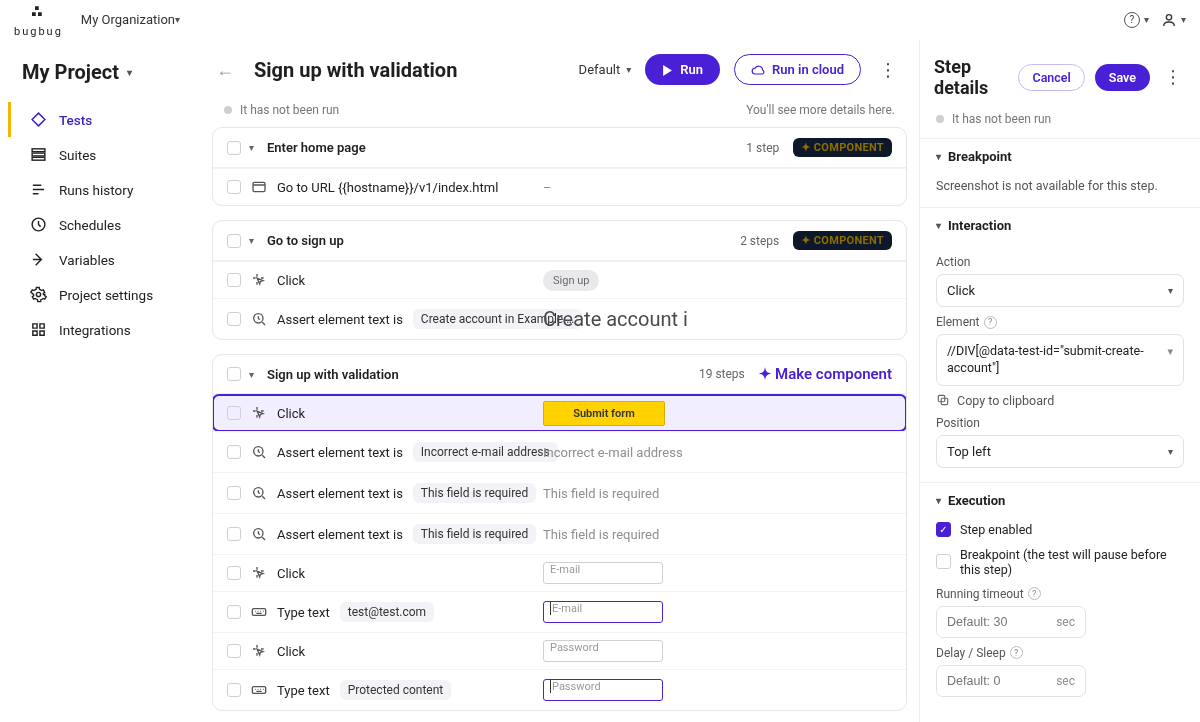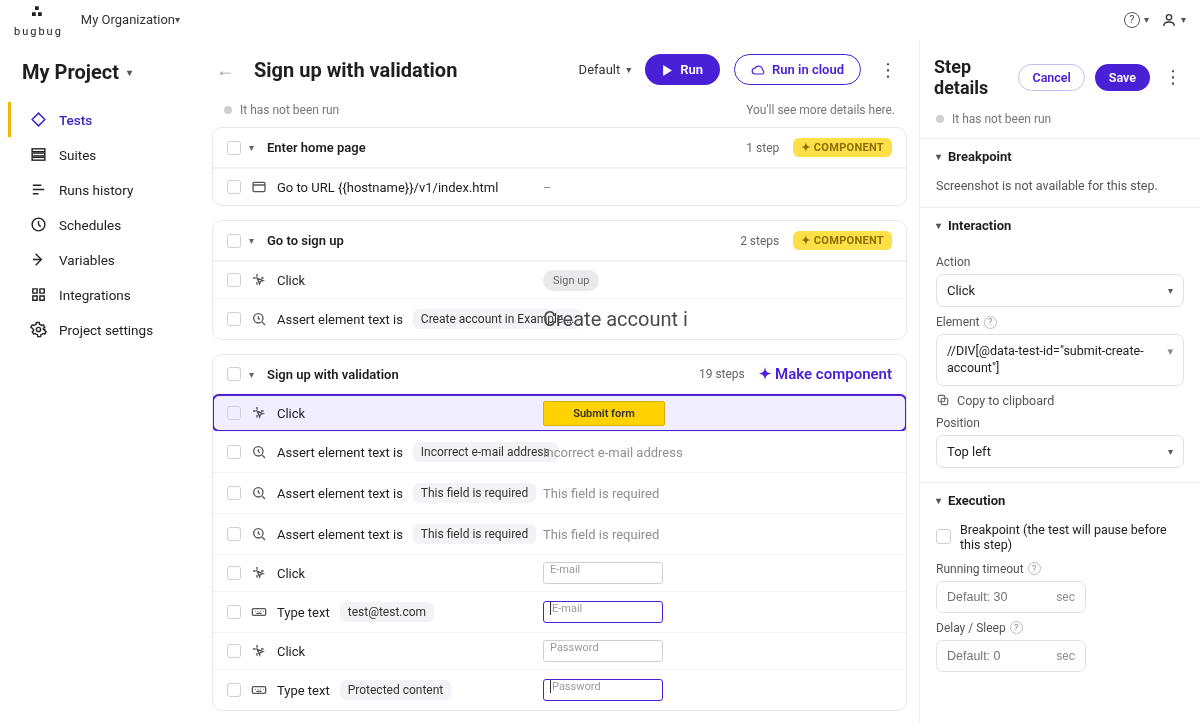--- a/index.html
+++ b/index.html
@@ -39,21 +39,21 @@
   .run-status { display:flex; align-items:center; gap:8px; font-size:12px; color:#777; padding:4px 12px 10px; }
   .dot { width:8px; height:8px; border-radius:50%; background:#cfcfcf; display:inline-block; }
   .details-hint { margin-left:auto; }
 
   .group-card { border:1px solid #e7e6eb; border-radius:10px; background:#fff; margin-bottom:14px; overflow:hidden; }
   .group-head { display:flex; align-items:center; gap:8px; padding:10px 14px; border-bottom:1px solid #f0eff3; font-size:13px; cursor:pointer; }
   .gh-check { width:14px; height:14px; border:1.3px solid #cfcfd6; border-radius:3px; }
   .gh-tw { width:10px; color:#666; font-size:10px; }
   .gh-title { font-weight:600; }
   .gh-right { margin-left:auto; display:flex; align-items:center; gap:14px; font-size:12px; color:#666; }
-  .comp-badge { background:#fde047; color:#8b6f00; font-size:11px; font-weight:700; padding:3px 8px; border-radius:6px; letter-spacing:.3px; display:inline-flex; align-items:center; gap:4px; }
+  .comp-badge { background:#0f172a; color:#8b6f00; font-size:11px; font-weight:700; padding:3px 8px; border-radius:6px; letter-spacing:.3px; display:inline-flex; align-items:center; gap:4px; }
   .make-comp { color:#4a20d6; font-weight:600; cursor:pointer; font-size:15px; }
 
   .step-row { display:flex; align-items:center; gap:10px; padding:10px 14px; border-top:1px solid #f3f2f6; position:relative; cursor:pointer; }
   .step-row:first-of-type { border-top:0; }
   .sr-check { width:14px; height:14px; border:1.3px solid #cfcfd6; border-radius:3px; flex:none; }
   .sr-ico { width:16px; height:16px; color:#555; display:inline-flex; align-items:center; justify-content:center; flex:none; }
   .sr-label { font-size:13px; color:#222; white-space:nowrap; }
   .sr-pill { background:#f3f2f6; border-radius:6px; padding:3px 8px; font-size:12px; color:#333; }
   .sr-preview { position:absolute; left:330px; right:14px; display:flex; align-items:center; }
   .pv-input { border:1px solid #cfcfd6; border-radius:3px; height:22px; padding:0 6px; font-size:11px; color:#9a9a9a; width:120px; background:#fff; }
@@ -173,33 +173,33 @@
           <span class="ico">
             <svg viewBox="0 0 24 24" fill="none" stroke="currentColor" stroke-width="2">
               <path d="M8 4l8 8-8 8M4 12h12"></path>
             </svg>
           </span>
           <span>Variables</span>
         </li>
         <li>
           <span class="ico">
             <svg viewBox="0 0 24 24" fill="none" stroke="currentColor" stroke-width="2">
-              <path d="M10 4H4v6h6zM20 4h-6v6h6zM10 14H4v6h6zM20 14h-6v6h6z"></path>
-            </svg>
-          </span>
-          <span>Integrations</span>
-        </li>
-        <li>
-          <span class="ico">
-            <svg viewBox="0 0 24 24" fill="none" stroke="currentColor" stroke-width="2">
               <circle cx="12" cy="12" r="3"></circle>
               <path d="M19 12a7 7 0 00-.2-1.7l2-1.5-2-3.4-2.3 1a7 7 0 00-3-1.7L13 2h-4l-.5 2.7a7 7 0 00-3 1.7l-2.3-1-2 3.4 2 1.5A7 7 0 005 12c0 .6.1 1.1.2 1.7l-2 1.5 2 3.4 2.3-1a7 7 0 003 1.7L11 22h4l.5-2.7a7 7 0 003-1.7l2.3 1 2-3.4-2-1.5c.1-.6.2-1.1.2-1.7z"></path>
             </svg>
           </span>
           <span>Project settings</span>
+        </li>
+        <li>
+          <span class="ico">
+            <svg viewBox="0 0 24 24" fill="none" stroke="currentColor" stroke-width="2">
+              <path d="M10 4H4v6h6zM20 4h-6v6h6zM10 14H4v6h6zM20 14h-6v6h6z"></path>
+            </svg>
+          </span>
+          <span>Integrations</span>
         </li>
       </ul>
   </aside>
 
   <main class="center">
     <div class="test-header">
       <span class="back-btn">←</span>
       <span class="test-title">Sign up with validation</span>
       <span class="spacer"></span>
       <span class="sel-default">
@@ -471,20 +471,24 @@
       </div>
     </div>
 
     <div class="section">
       <div class="sec-head">
         <span class="chev">▾</span>
         <span>Execution</span>
       </div>
       <div class="sec-body">
         <div class="chk-row">
+          <span class="chk on"></span>
+          <span>Step enabled</span>
+        </div>
+        <div class="chk-row">
           <span class="chk"></span>
           <span>Breakpoint (the test will pause before this step)</span>
         </div>
         <div class="field-label">
           <span>Running timeout</span>
           <span class="qmark">?</span>
         </div>
         <div class="inp-unit">
           <input placeholder="Default: 30" style="">
           <span>sec</span>

